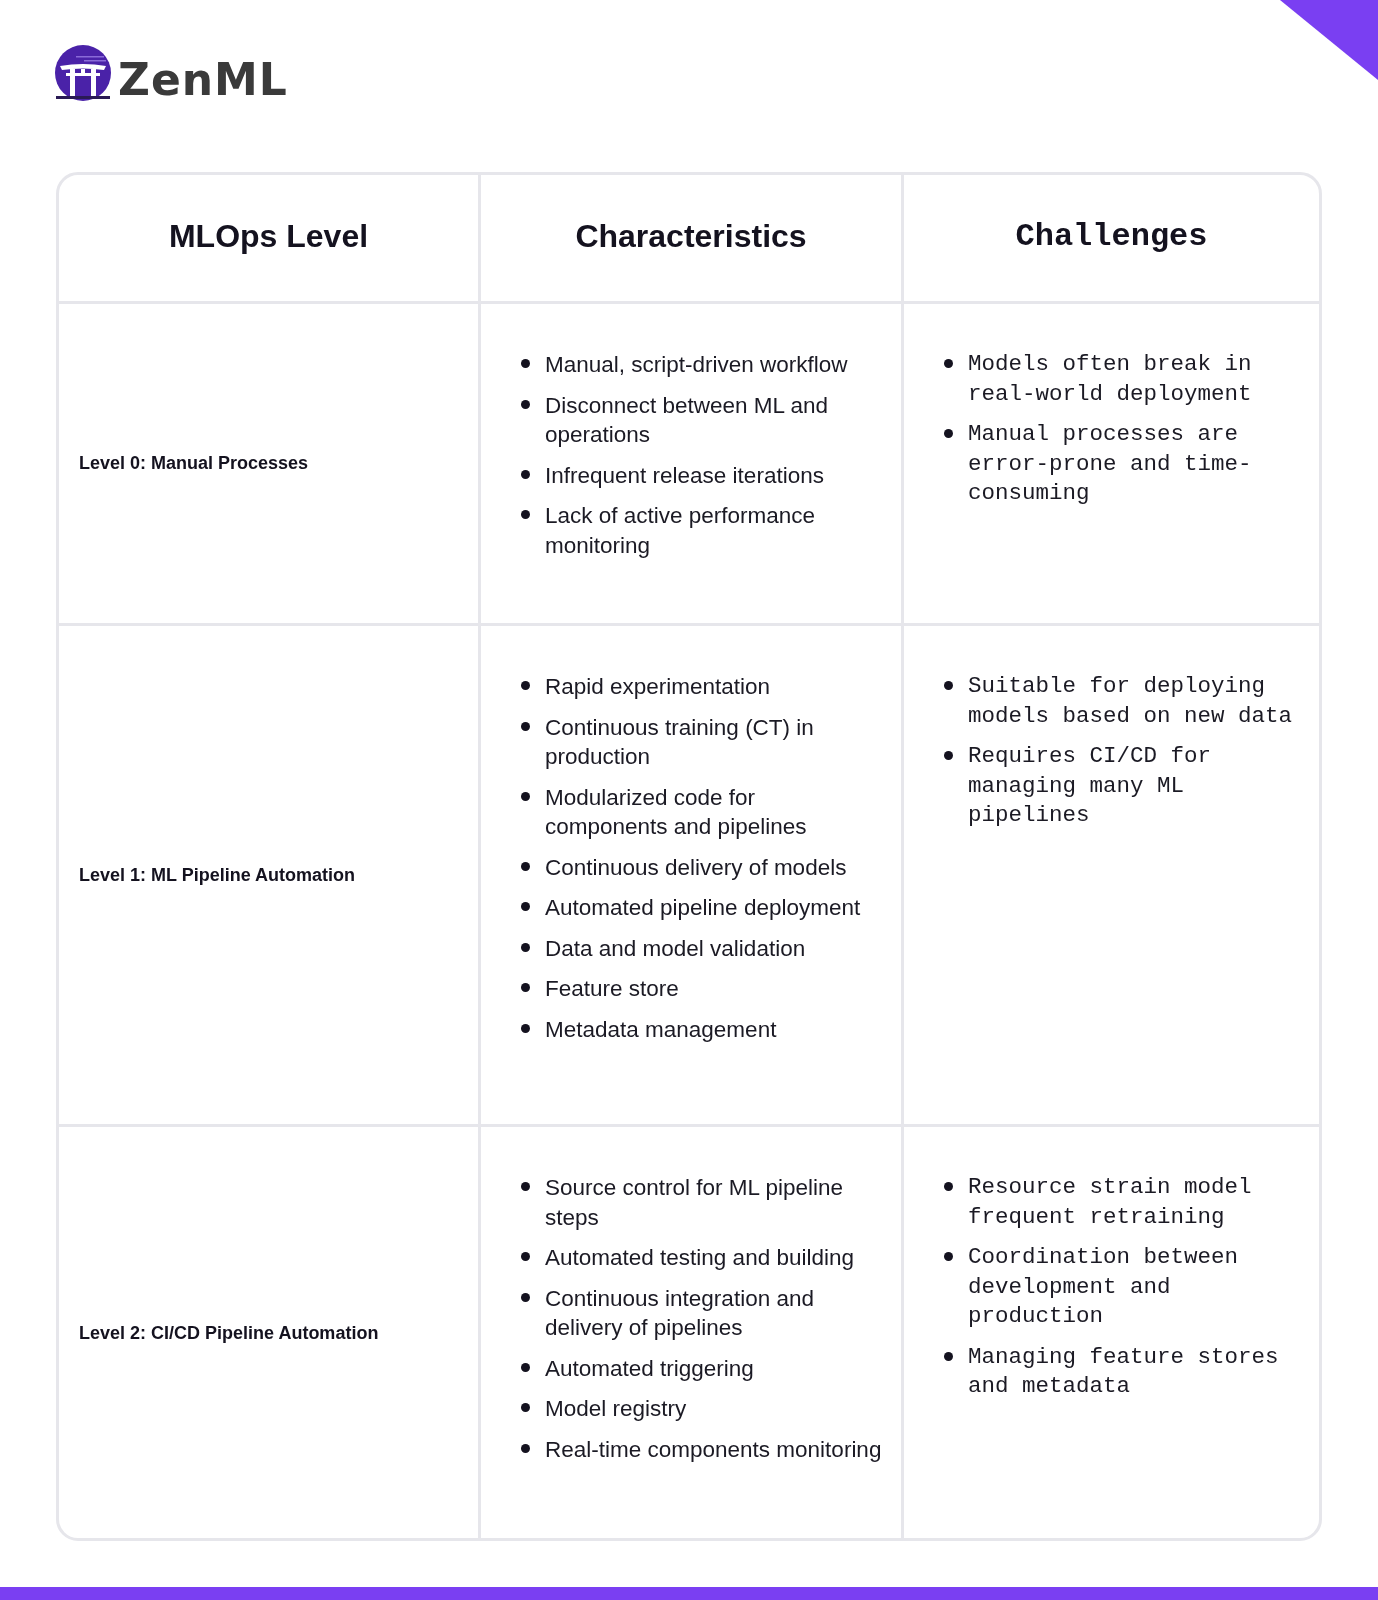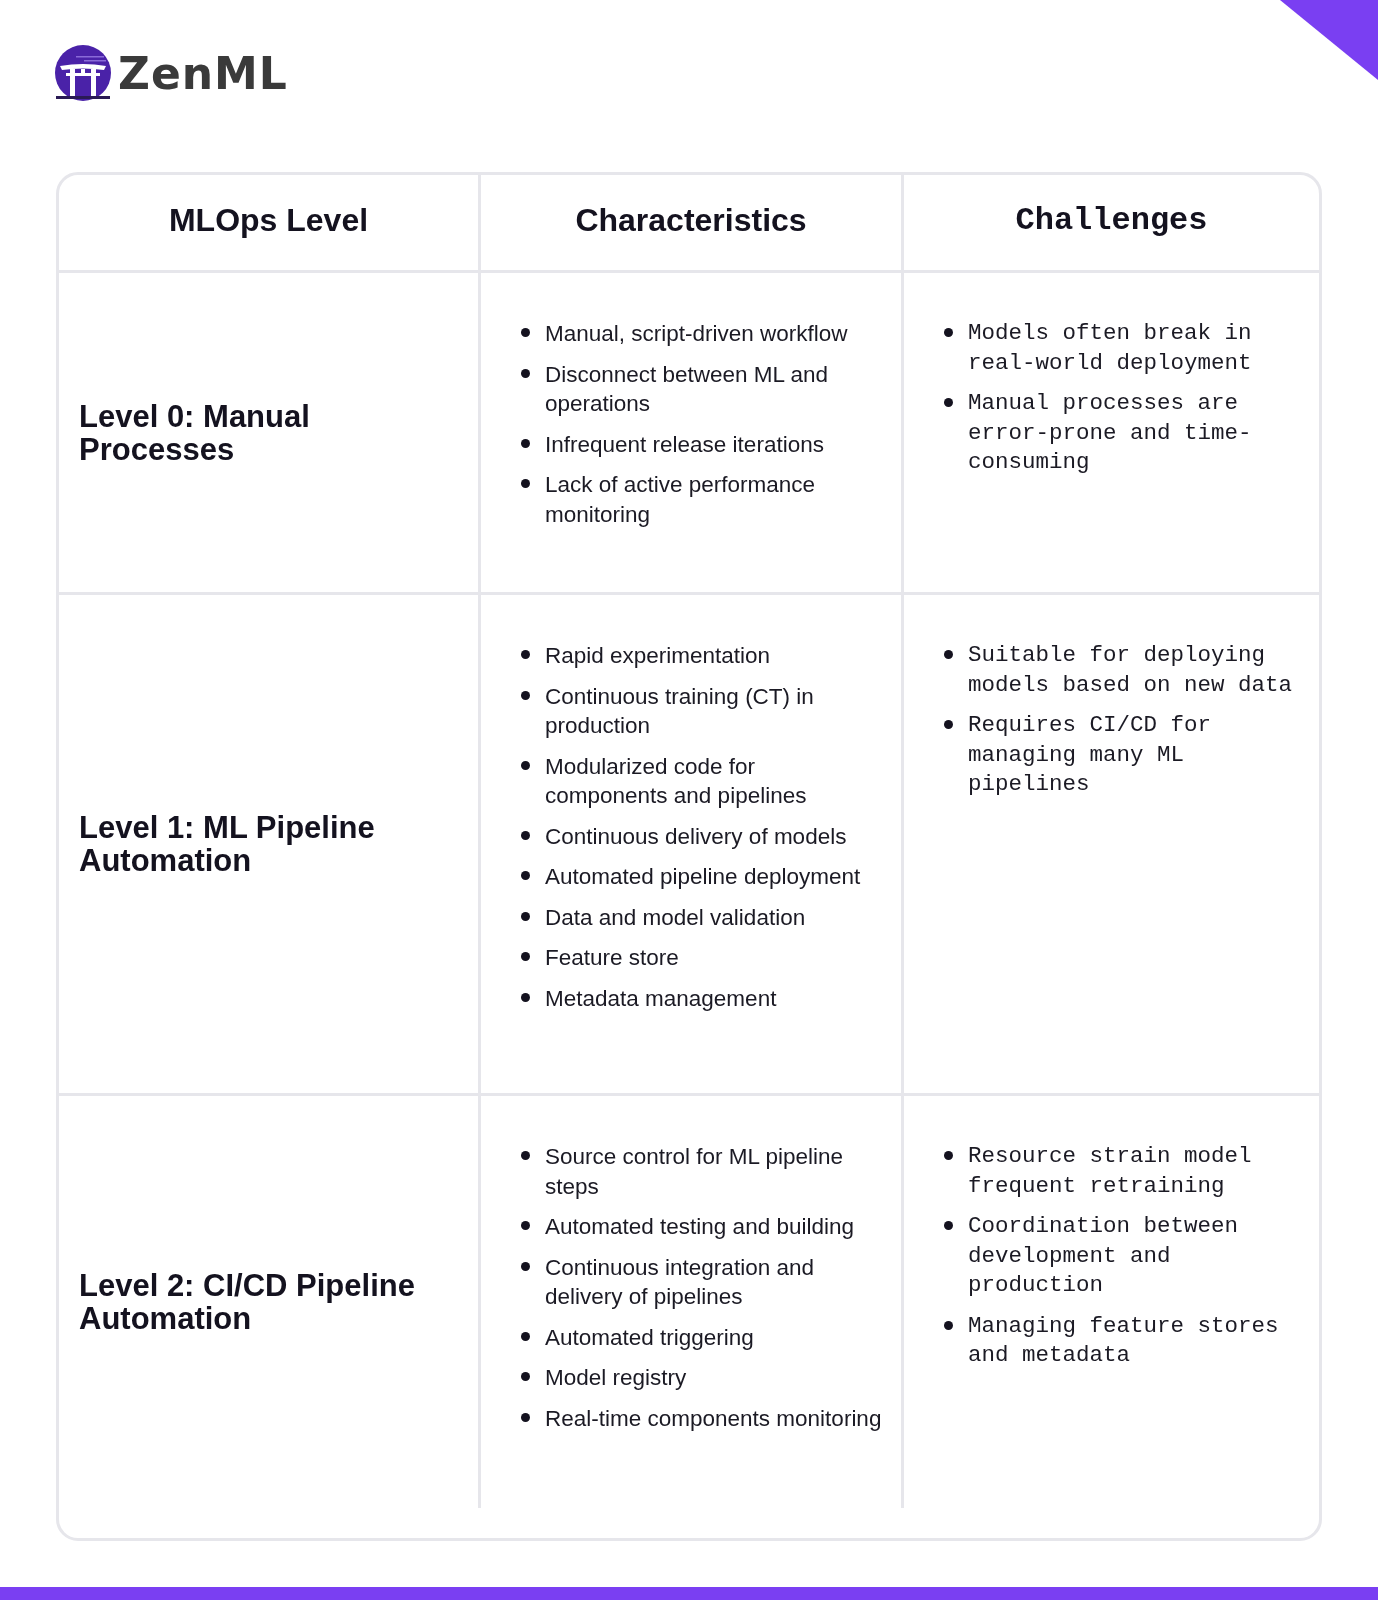--- a/index.html
+++ b/index.html
@@ -30,21 +30,21 @@
       bottom: 0;
       width: 1378px;
       height: 13px;
       background: #7a3ff2;
     }
     .logo {
       position: absolute;
       left: 54px;
       top: 44px;
       display: flex;
-      align-items: flex-start;
+      align-items: flex-end;
       height: 58px;
     }
     .logo-mark {
       width: 58px;
       height: 58px;
       display: block;
     }
     .logo-text {
       margin-left: 6px;
       font-family: "DejaVu Sans", sans-serif;
@@ -67,21 +67,21 @@
       box-sizing: border-box;
       overflow: hidden;
       background: #fff;
     }
     .row {
       display: flex;
       border-bottom: 3px solid #e6e6eb;
       box-sizing: border-box;
     }
     .row:last-child { border-bottom: none; }
-    .row.header { height: 98px; }
+    .row.header { height: 129px; }
     .row.r0 { height: 322px; }
     .row.r1 { height: 501px; }
     .row.r2 { height: 412px; }
 
     .cell {
       box-sizing: border-box;
       border-right: 3px solid #e6e6eb;
       position: relative;
     }
     .cell:last-child { border-right: none; font-family: Liberation Mono, monospace; }
@@ -97,21 +97,21 @@
       font-size: 32px;
       color: #14121f;
       padding-bottom: 4px;
     }
     .level-cell {
       display: flex;
       align-items: center;
       padding-left: 20px;
       padding-right: 20px;
       font-weight: bold;
-      font-size: 31px;
+      font-size: 18px;
       line-height: 33px;
       color: #14121f;
     }
     .list-cell {
       padding-top: 38px;
       padding-left: 30px;
       padding-right: 10px;
     }
     .list-cell ul {
       list-style: none;

